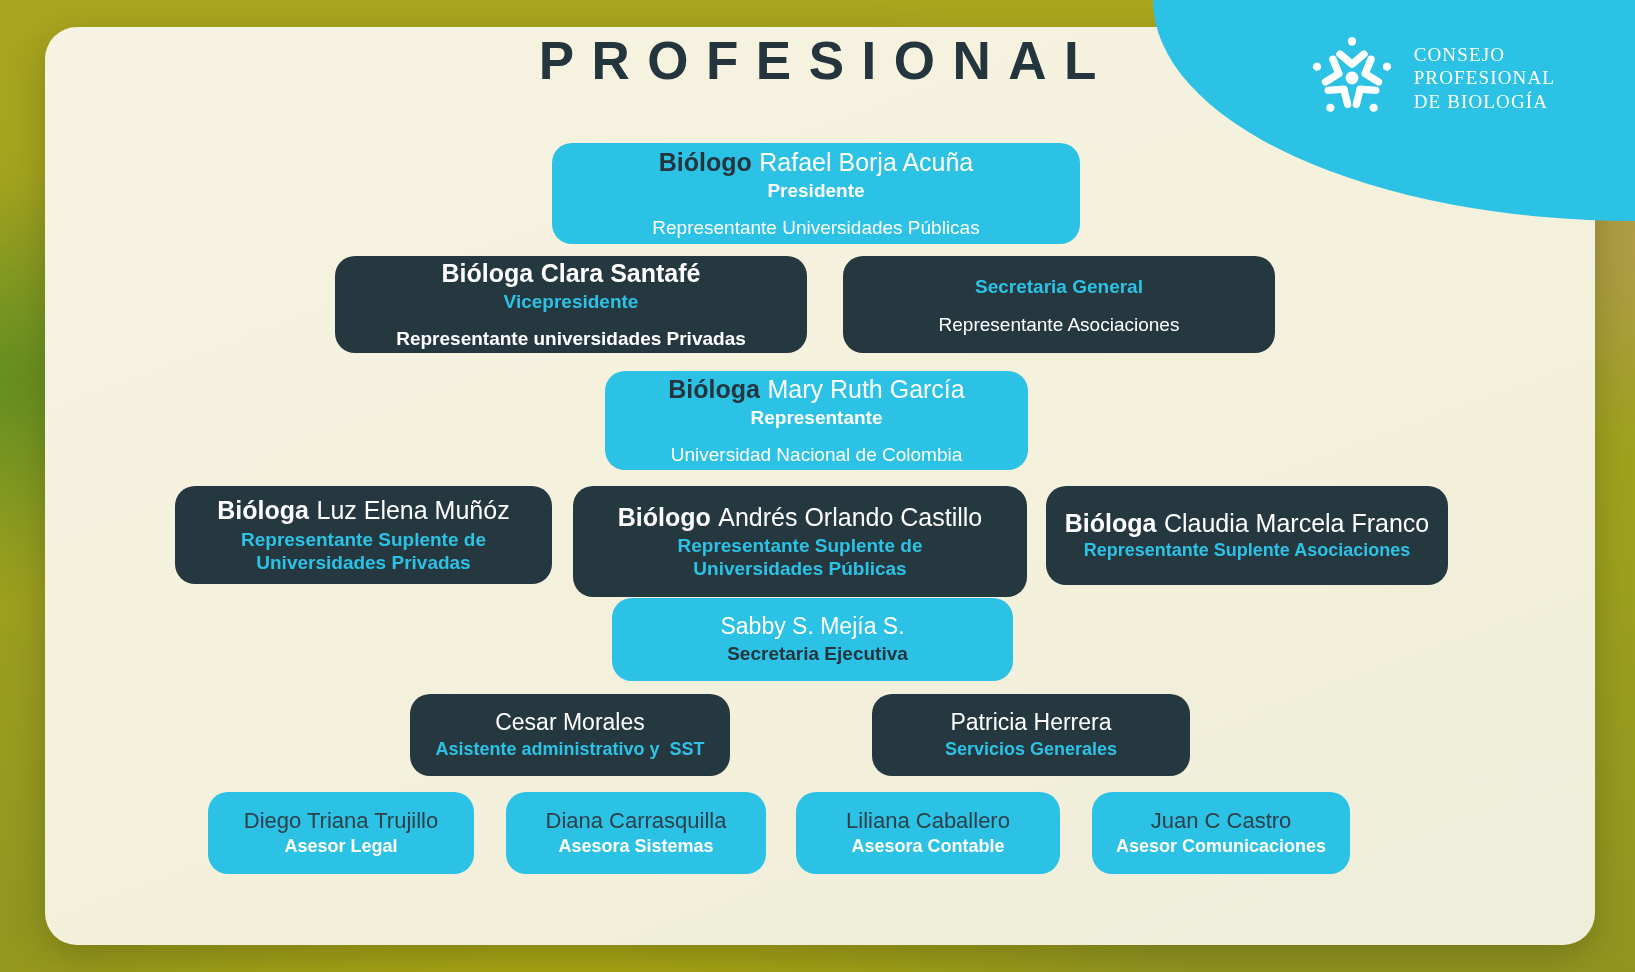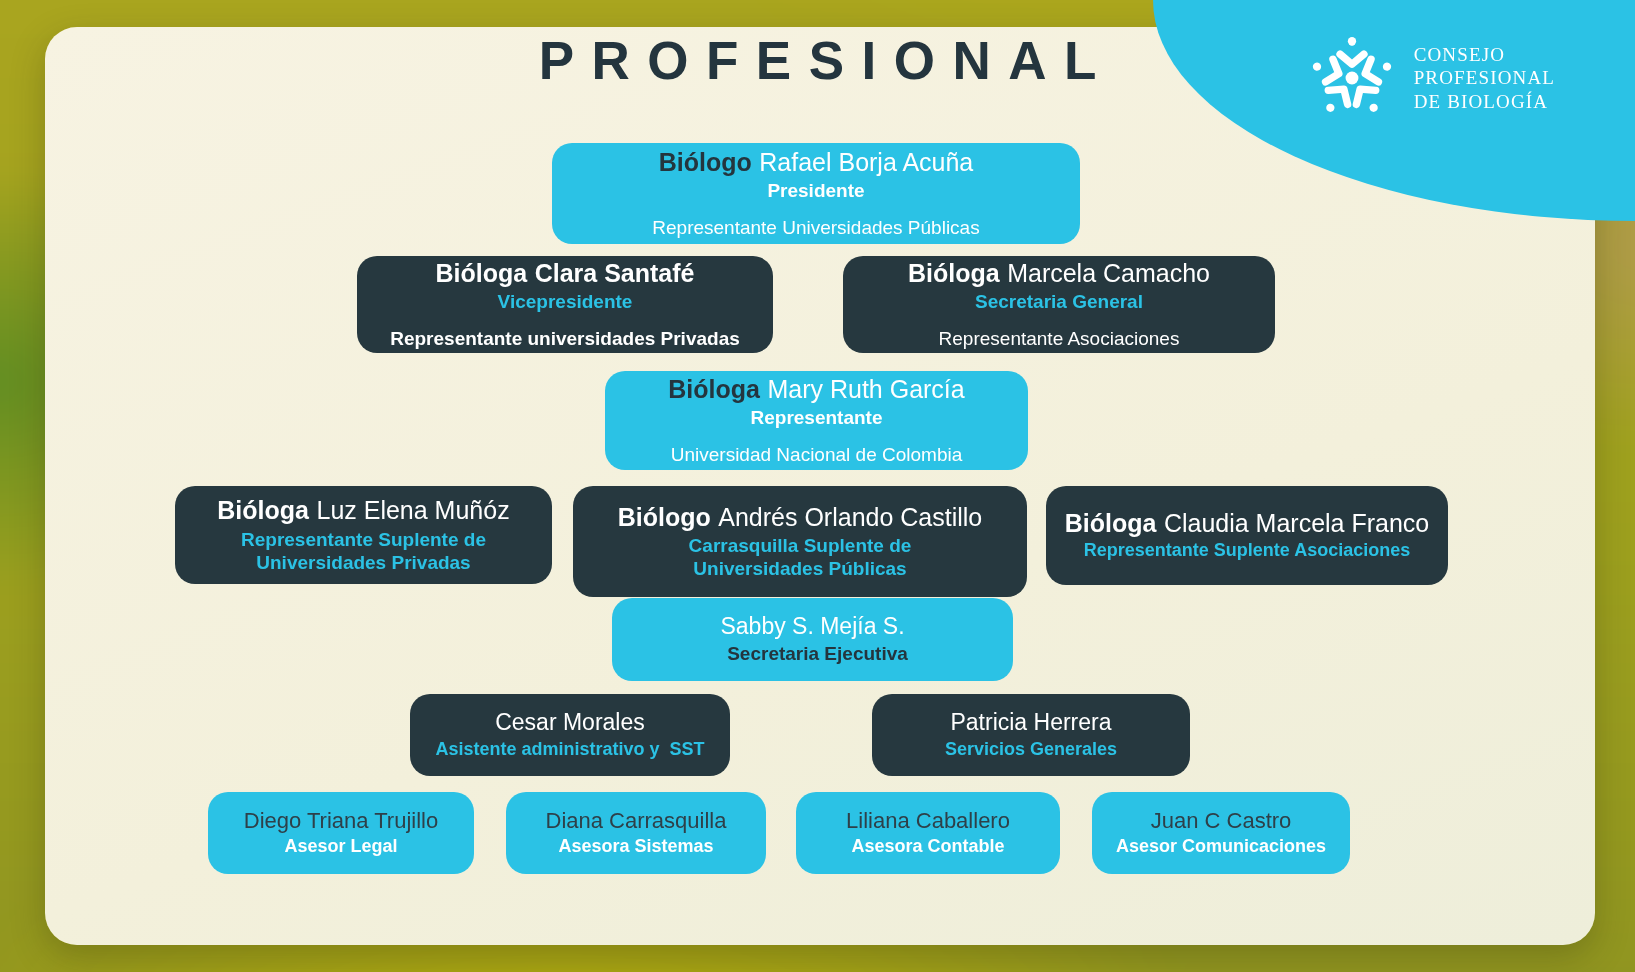--- a/index.html
+++ b/index.html
@@ -115,46 +115,45 @@
     </div>
   </div>
 </div>
 
 <div class="box cyan" style="left:552px;top:143px;width:528px;height:101px">
   <div class="name"><span class="prefix">Biólogo</span><span>Rafael Borja Acuña</span></div>
   <div class="role">Presidente</div>
   <div class="detail">Representante Universidades Públicas</div>
 </div>
 
-<div class="box dark all-bold bold-detail" style="left:357px;top:256px;width:416px;height:97px">
+<div class="box dark all-bold bold-detail" style="left:335px;top:256px;width:472px;height:97px">
   <div class="name"><span class="prefix">Bióloga</span><span>Clara Santafé</span></div>
   <div class="role">Vicepresidente</div>
   <div class="detail">Representante universidades Privadas</div>
 </div>
 
 <div class="box dark" style="left:843px;top:256px;width:432px;height:97px">
-  <div class="name"><span class="prefix">Bióloga</span><span>Marcela Camacho</span></div>
   <div class="role">Secretaria General</div>
   <div class="detail">Representante Asociaciones</div>
 </div>
 
 <div class="box cyan" style="left:605px;top:371px;width:423px;height:99px">
   <div class="name"><span class="prefix">Bióloga</span><span>Mary Ruth García</span></div>
   <div class="role">Representante</div>
   <div class="detail">Universidad Nacional de Colombia</div>
 </div>
 
 <div class="box dark narrow-role" style="left:175px;top:486px;width:377px;height:98px">
   <div class="name"><span class="prefix">Bióloga</span><span>Luz Elena Muñóz</span></div>
   <div class="role">Representante Suplente de Universidades Privadas</div>
 </div>
 
 <div class="box dark narrow-role" style="left:573px;top:486px;width:454px;height:111px">
   <div class="name"><span class="prefix">Biólogo</span><span>Andrés Orlando Castillo</span></div>
-  <div class="role">Carrasquilla Suplente de Universidades Públicas</div>
+  <div class="role">Representante Suplente de Universidades Públicas</div>
 </div>
 
 <div class="box dark" style="left:1046px;top:486px;width:402px;height:99px">
   <div class="name"><span class="prefix">Bióloga</span><span>Claudia Marcela Franco</span></div>
   <div class="role" style="font-size:18px">Representante Suplente Asociaciones</div>
 </div>
 
 <div class="box cyan small exec" style="left:612px;top:598px;width:401px;height:83px">
   <div class="name">Sabby S. Mejía S.</div>
   <div class="role">Secretaria Ejecutiva</div>

